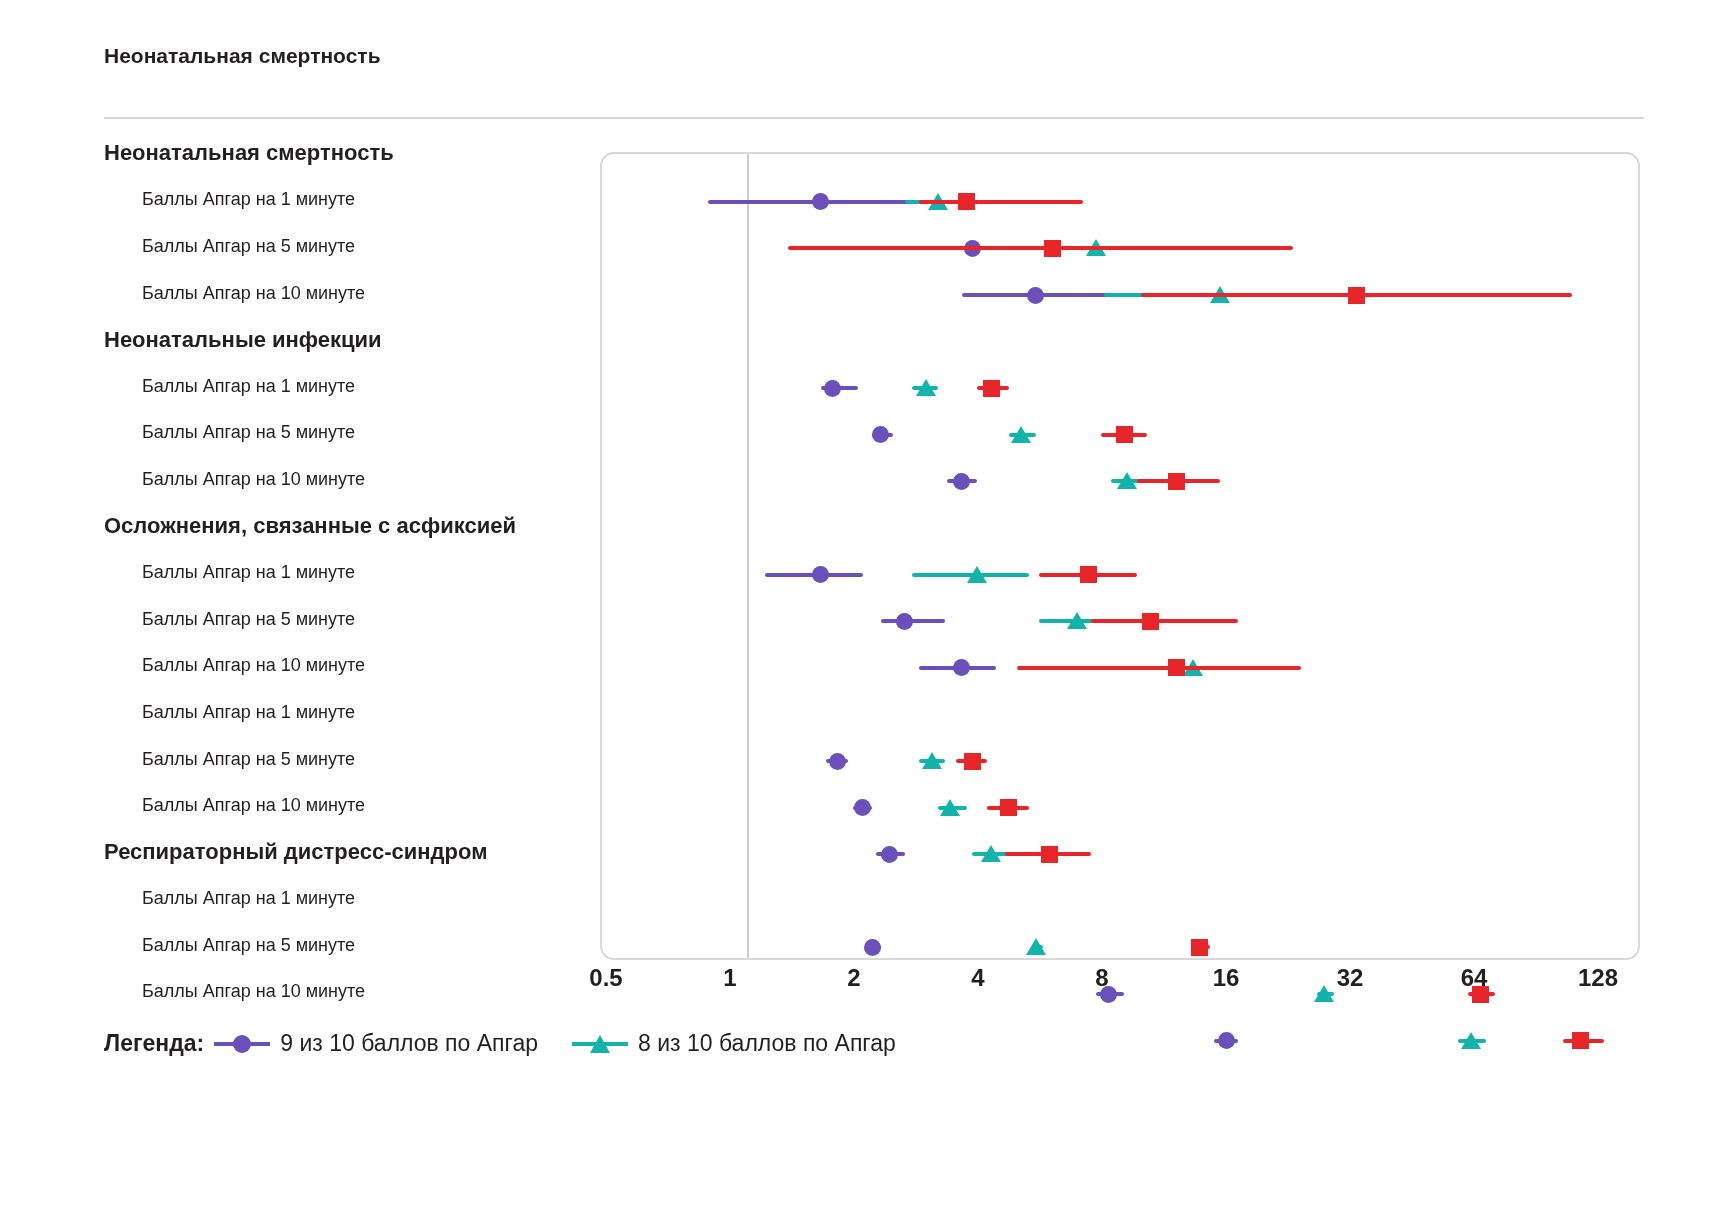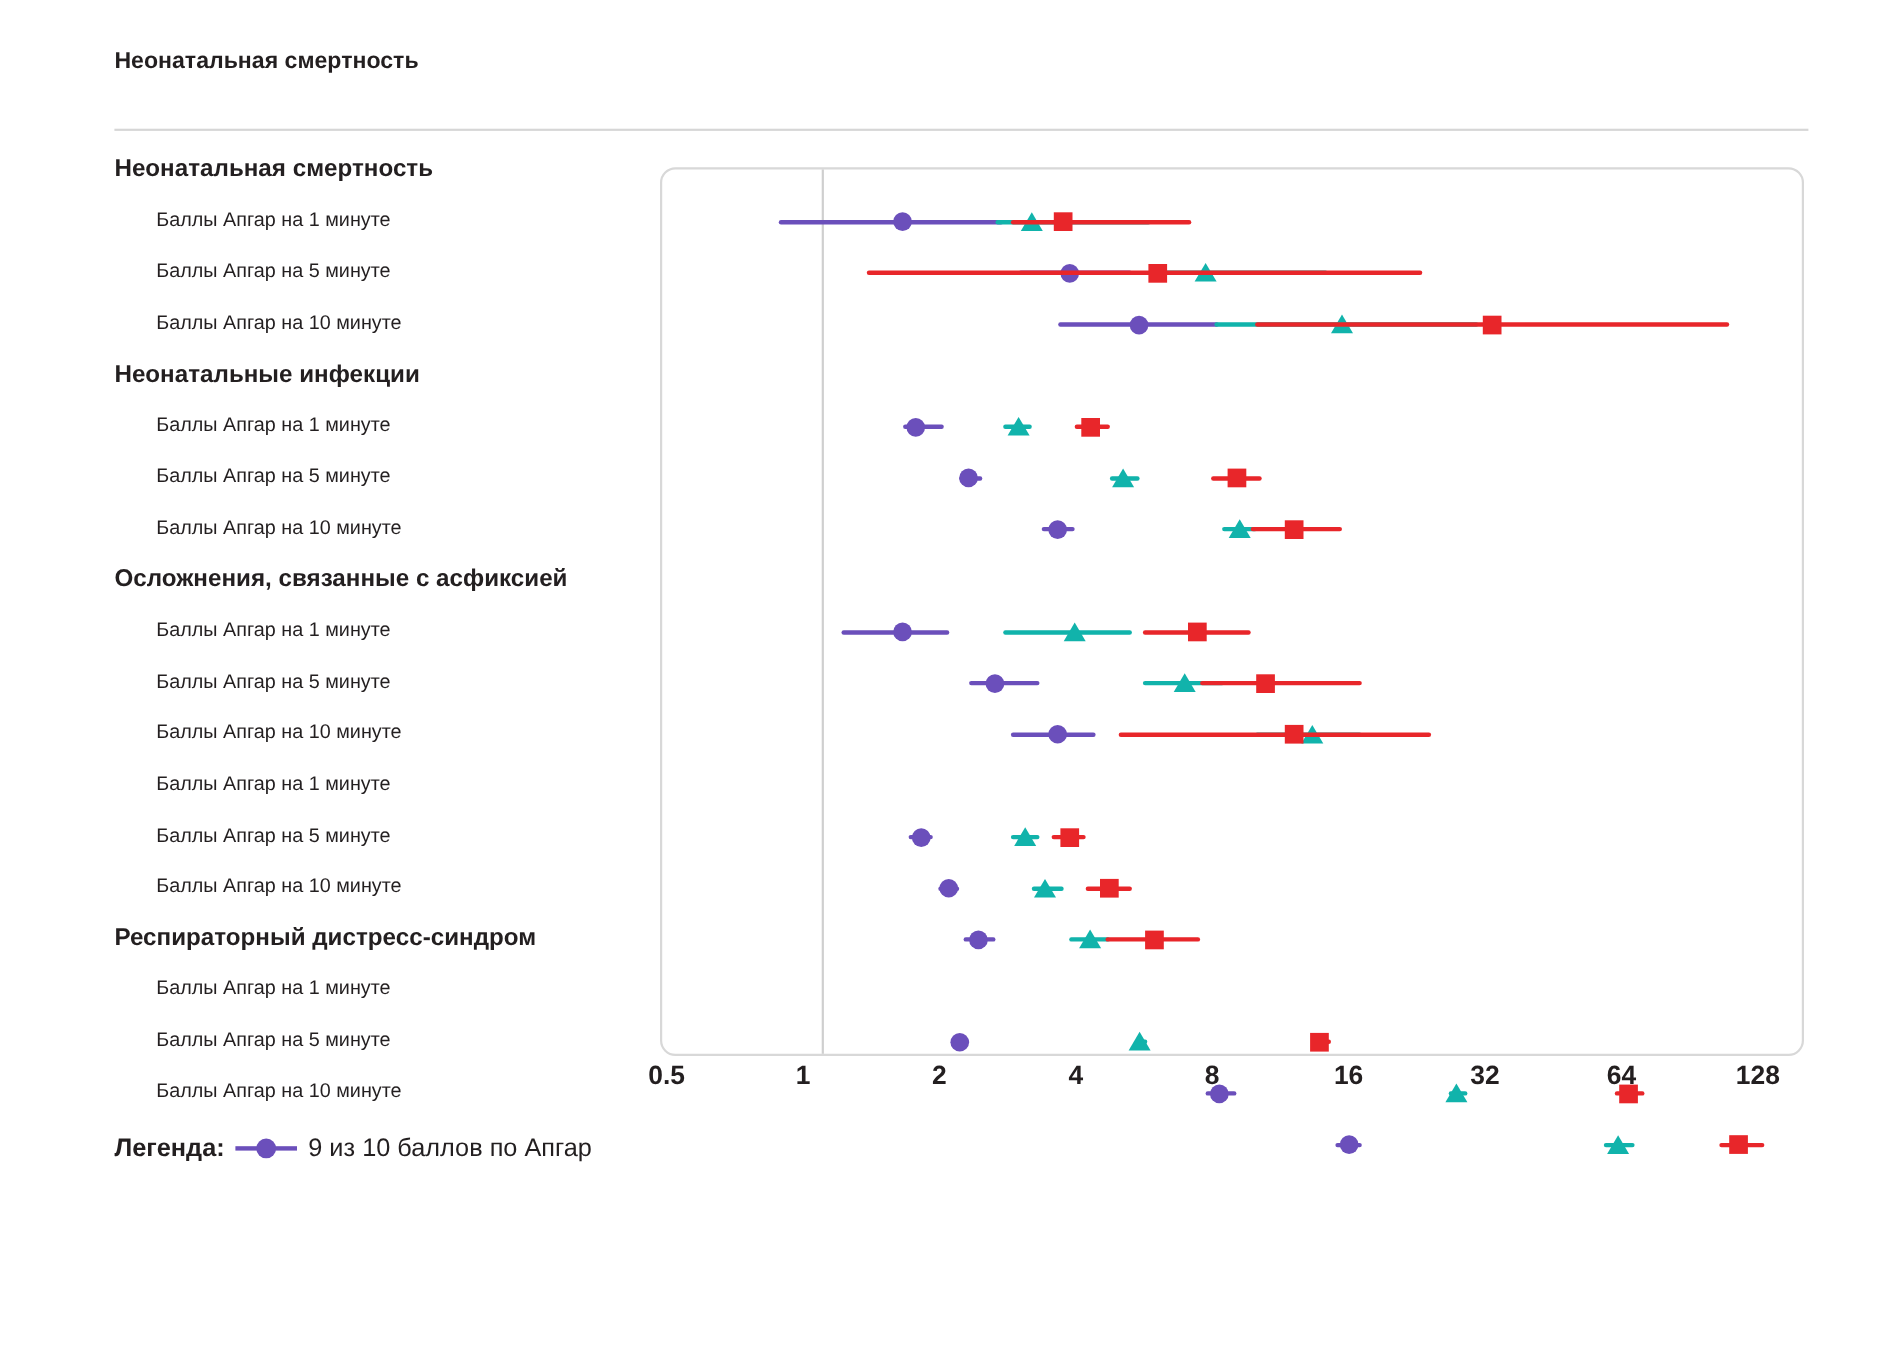--- a/index.html
+++ b/index.html
@@ -214,16 +214,22 @@
 
   <div class="legend">
     <span class="legend-title">Легенда:</span>
     <span id="legend-items" style="display:flex;align-items:flex-end;">
         <span class="leg-item">
           <span class="leg-line" style="background: rgb(107, 79, 187);">
             <span class="leg-mark circle" style="background: rgb(107, 79, 187);"></span>
           </span>
           <span>9 из 10 баллов по Апгар</span>
         </span>
+        <span class="leg-item">
+          <span class="leg-line" style="background: rgb(17, 179, 171);">
+            <span class="leg-mark tri" style="color: rgb(17, 179, 171);"></span>
+          </span>
+          <span>8 из 10 баллов по Апгар</span>
+        </span>
       </span>
   </div>
 
 </div>
 
 </body></html>

